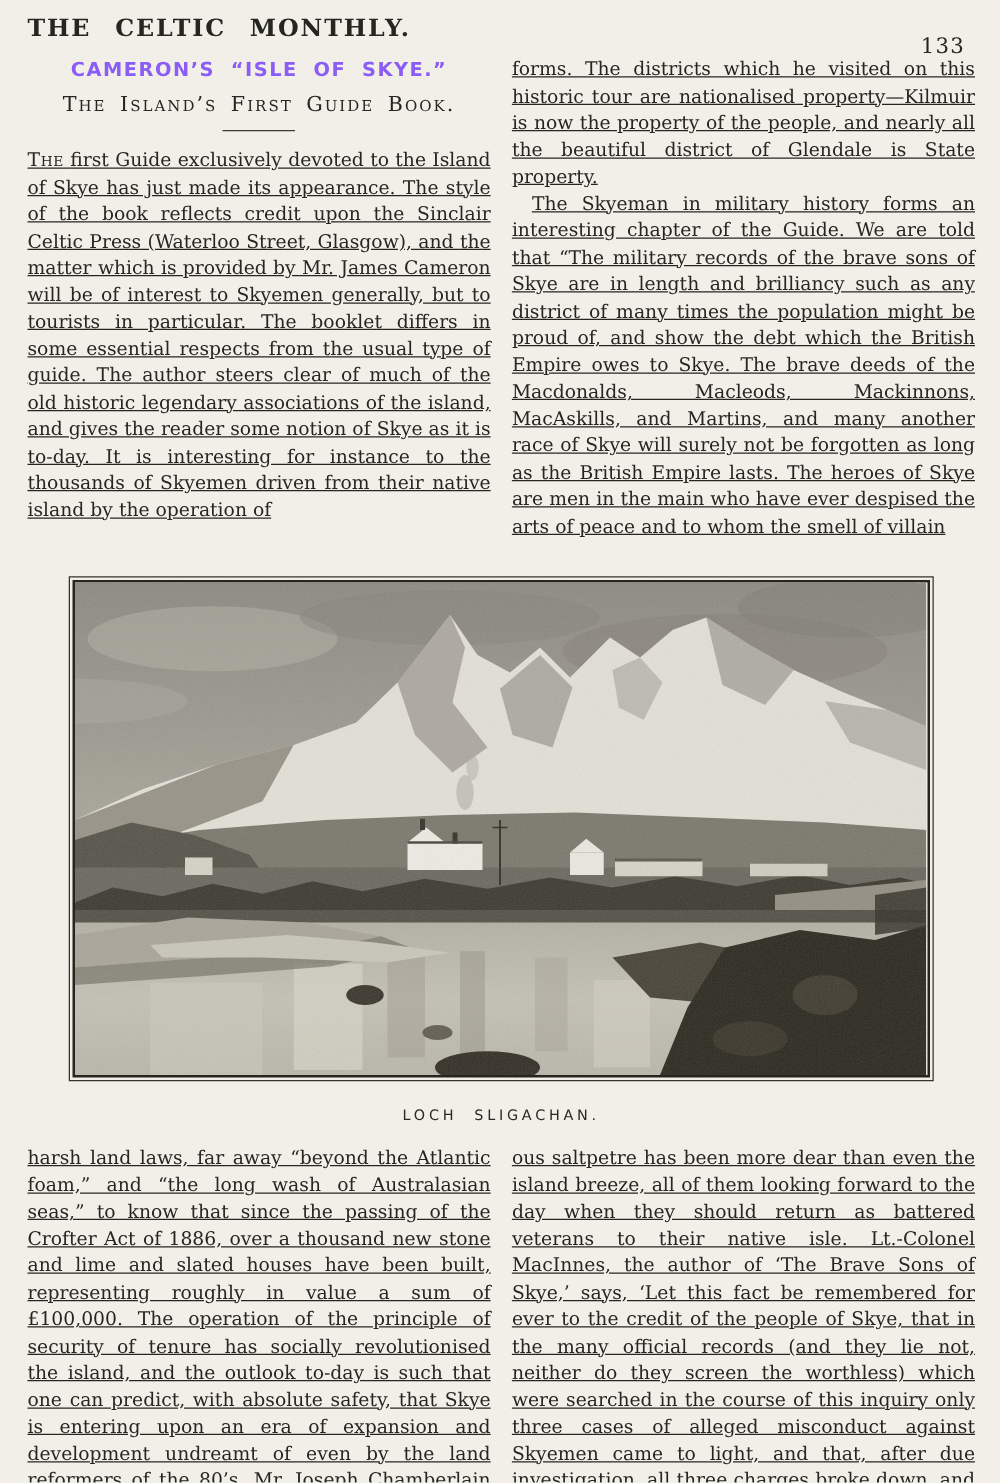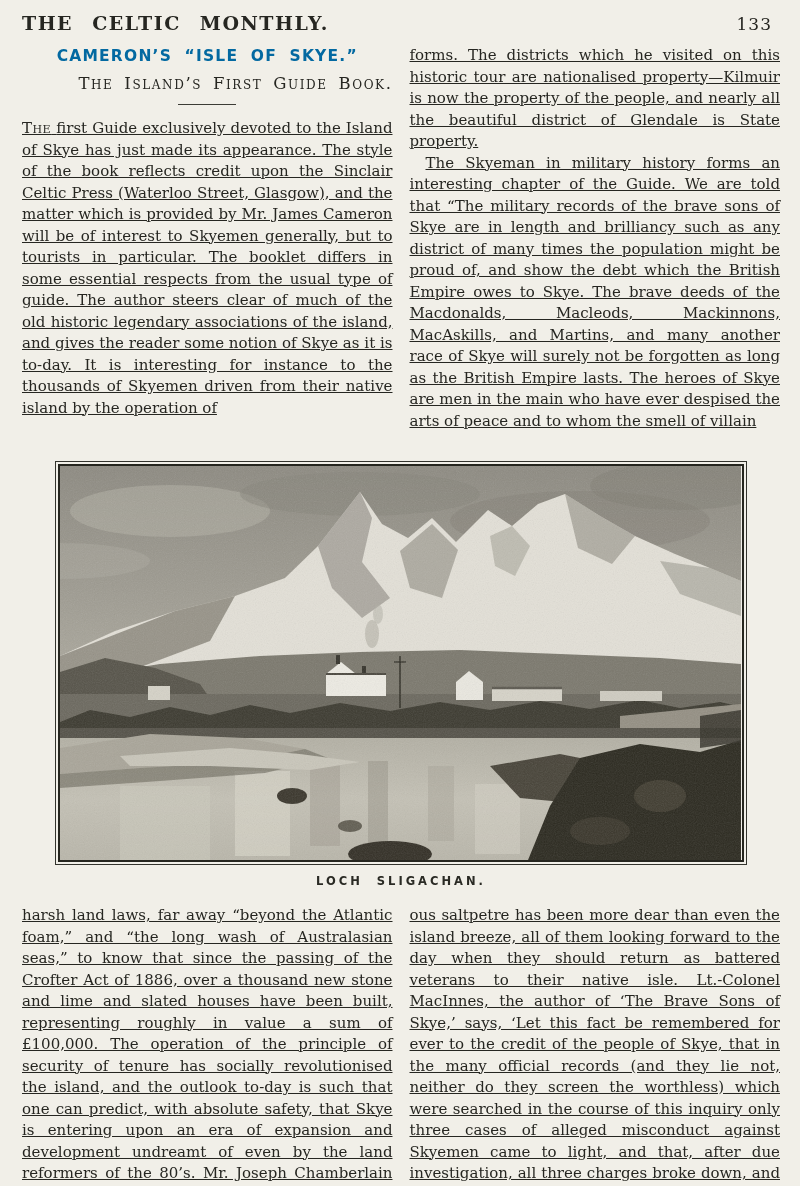--- a/index.html
+++ b/index.html
@@ -15,42 +15,42 @@
 
   
   .pagehead { position: relative; height: 36px; }
   .journal-title {
     display: inline-block;
     font-size: 19px; font-weight: bold;
     letter-spacing: 1.5px; word-spacing: 11px;
     padding-top: 3px;
   }
   .page-number {
-    position: absolute; right: 8px; top: 5px;
+    position: absolute; right: 8px; top: 18px;
     font-size: 17px; letter-spacing: 1px;
   }
 
   
   .columns {
     display: grid;
     grid-template-columns: 1fr 1fr;
     column-gap: 17px;
     align-items: start;
   }
   .article-title {
     text-align: center;
     font-family: "DejaVu Sans", "Liberation Sans", sans-serif;
     font-weight: bold;
     font-size: 15.5px;
     letter-spacing: 1.2px; word-spacing: 6px;
     margin: 2px 0 0 0;
-    color: #0369a1;
+    color: #8b5cf6;
   }
   .article-subtitle {
-    text-align: right;
+    text-align: center;
     font-variant: small-caps;
     font-size: 16.5px;
     letter-spacing: 1.6px; word-spacing: 4px;
     margin-top: 9px;
   }
   .title-rule {
     width: 58px; height: 0;
     border: 0; border-top: 1.5px solid #3c3c36;
     margin: 11px auto 13px auto;
   }
@@ -72,25 +72,25 @@
     padding: 2px;
     background: #f1efe8;
   }
   .photo-inner {
     border: 2.5px solid #26261f;
     line-height: 0;
   }
   figcaption.photo-caption {
     text-align: center;
     font-family: "DejaVu Sans", "Liberation Sans", sans-serif;
-    font-weight: bold;
+    font-weight: normal;
     font-size: 11.5px;
     letter-spacing: 3px; word-spacing: 7px;
     color: #2a2a24;
-    margin-top: 9px;
+    margin-top: 20px;
     line-height: 14px;
   }
   .bottom-columns { margin-top: 17px; }
 </style>
 </head>
 <body>
 
 <div class="page">
 
   <div class="pagehead">

